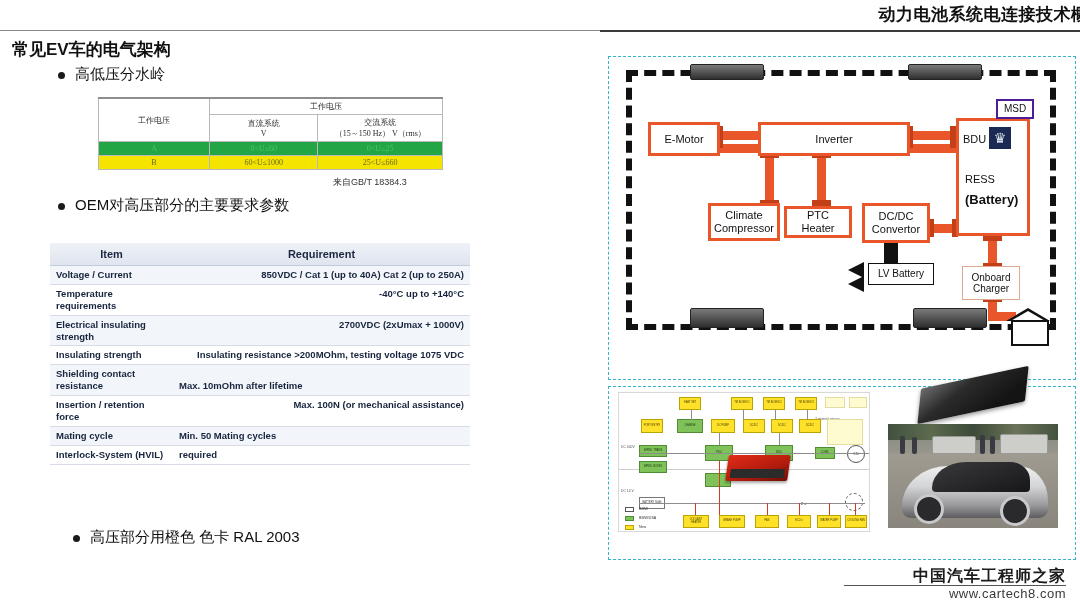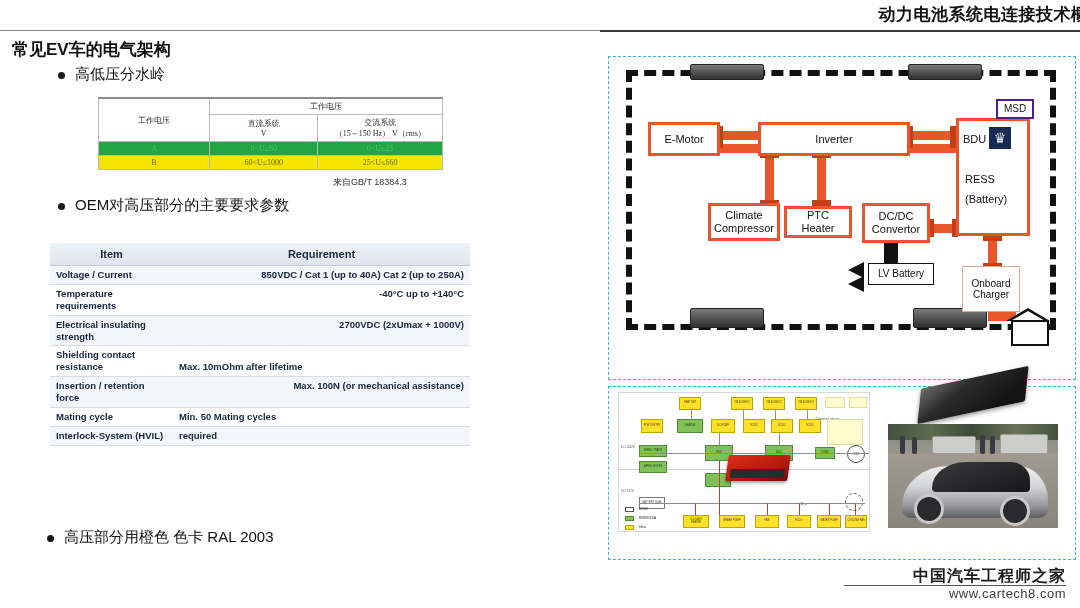--- a/index.html
+++ b/index.html
@@ -15,21 +15,21 @@
 
   
   .slide-title{position:absolute;left:12px;top:38px;font-size:17px;font-weight:bold;color:#111;}
 
   
   .bullet{position:absolute;display:flex;align-items:flex-start;gap:10px;}
   .dot{width:7px;height:7px;border-radius:50%;background:#1a1a1a;margin-top:7px;flex:none;}
   .btxt{font-size:15px;color:#111;white-space:nowrap;}
   #b1{left:58px;top:65px;}
   #b2{left:58px;top:196px;}
-  #b3{left:47px;top:528px;}
+  #b3{left:73px;top:528px;}
 
   
   .vtable{position:absolute;left:98px;top:97px;width:345px;border-collapse:collapse;
           font-family:"Liberation Serif","DejaVu Serif",serif;font-size:8px;color:#2b2b2b;background:#fff;}
   .vtable td,.vtable th{border:1px solid #b9b9b9;text-align:center;vertical-align:middle;padding:2px 1px;font-weight:normal;}
   .vtable .vtop{border-top:2px solid #8d8d8d;}
   .vtable .rowA td{background:#22a545;color:#4cc46a;}
   .vtable .rowB td{background:#f5e400;color:#6a6a20;}
   .vsrc{position:absolute;left:333px;top:176px;font-size:9px;color:#333;}
 
@@ -179,20 +179,24 @@
   </tr>
   <tr>
     <td>Temperature requirements</td>
     <td class="top">-40°C up to +140°C</td>
   </tr>
   <tr>
     <td>Electrical insulating strength</td>
     <td class="top">2700VDC (2xUmax + 1000V)</td>
   </tr>
   <tr>
+    <td>Insulating strength</td>
+    <td class="top">Insulating resistance &gt;200MOhm, testing voltage 1075 VDC</td>
+  </tr>
+  <tr>
     <td>Shielding contact resistance</td>
     <td>Max. 10mOhm after lifetime</td>
   </tr>
   <tr>
     <td>Insertion / retention force</td>
     <td class="top">Max. 100N (or mechanical assistance)</td>
   </tr>
   <tr>
     <td>Mating cycle</td>
     <td>Min. 50 Mating cycles</td>
@@ -263,33 +267,33 @@
   <span>PTC Heater</span>
 </div>
 <div class="blk" style="left:862px;top:203px;width:68px;height:40px;flex-direction:column;">
   <span style="white-space:pre-line;">DC/DC Convertor</span>
 </div>
 
 <div class="blk" style="left:956px;top:118px;width:74px;height:118px;display:block;padding:0;">
   <div style="position:absolute;left:4px;top:12px;font-size:11px;">BDU</div>
   <div class="msd-icon" style="left:30px;top:6px;">♛</div>
   <div style="position:absolute;left:6px;top:52px;font-size:11px;">RESS</div>
-  <div style="position:absolute;left:6px;top:72px;font-size:11px;">(Battery)</div>
+  <div style="position:absolute;left:6px;top:72px;font-size:13px;font-weight:bold;">(Battery)</div>
 </div>
 <div class="blk thin" style="left:996px;top:99px;width:38px;height:20px;font-size:10px;background:#fff;">
   <span>MSD</span>
 </div>
 
 <div class="arrowL" style="left:848px;top:262px;"></div>
 <div class="arrowL" style="left:848px;top:276px;"></div>
 <div class="blk plain" style="left:868px;top:263px;width:66px;height:22px;font-size:10px;">
   <span>LV Battery</span>
 </div>
 
-<div class="blk pale" style="left:962px;top:266px;width:58px;height:46px;flex-direction:column;font-size:10px;">
+<div class="blk pale" style="left:962px;top:266px;width:58px;height:34px;flex-direction:column;font-size:10px;">
   <span style="white-space:pre-line;">Onboard Charger</span>
 </div>
 
 <div class="plugroof" style="left:1006px;top:308px;"></div>
 <div class="plugroof-in" style="left:1009px;top:311px;"></div>
 <div class="plug" style="left:1011px;top:320px;"></div>
 
 <div class="panel" id="sch-panel"></div>
 
 <div id="schem">

